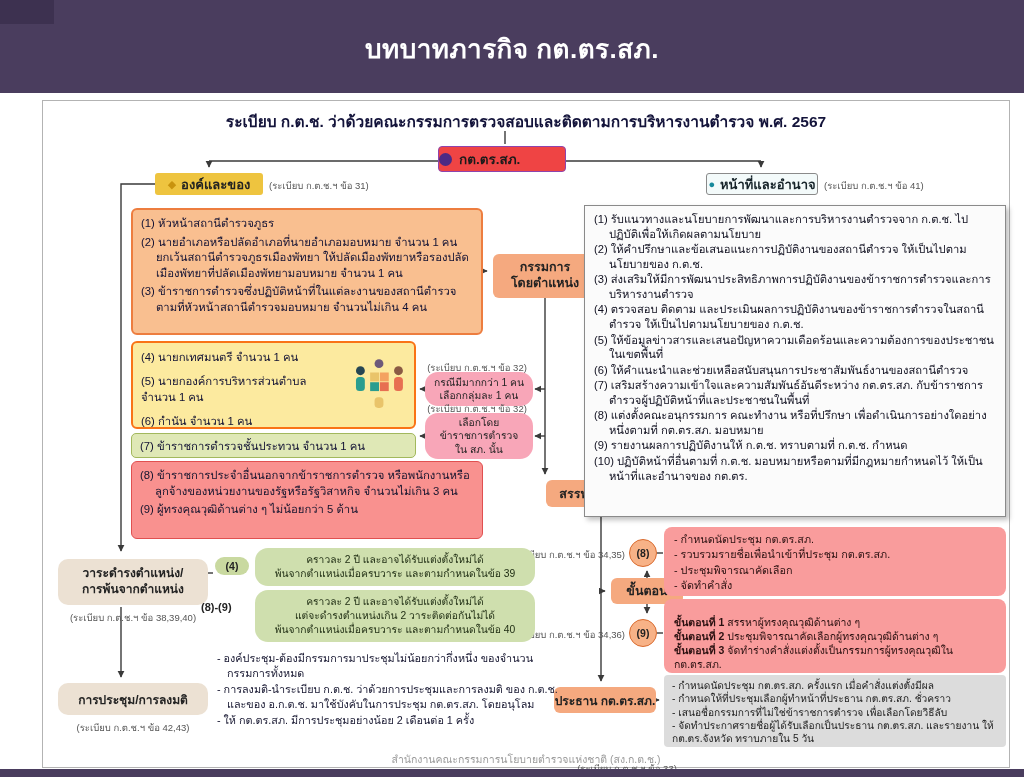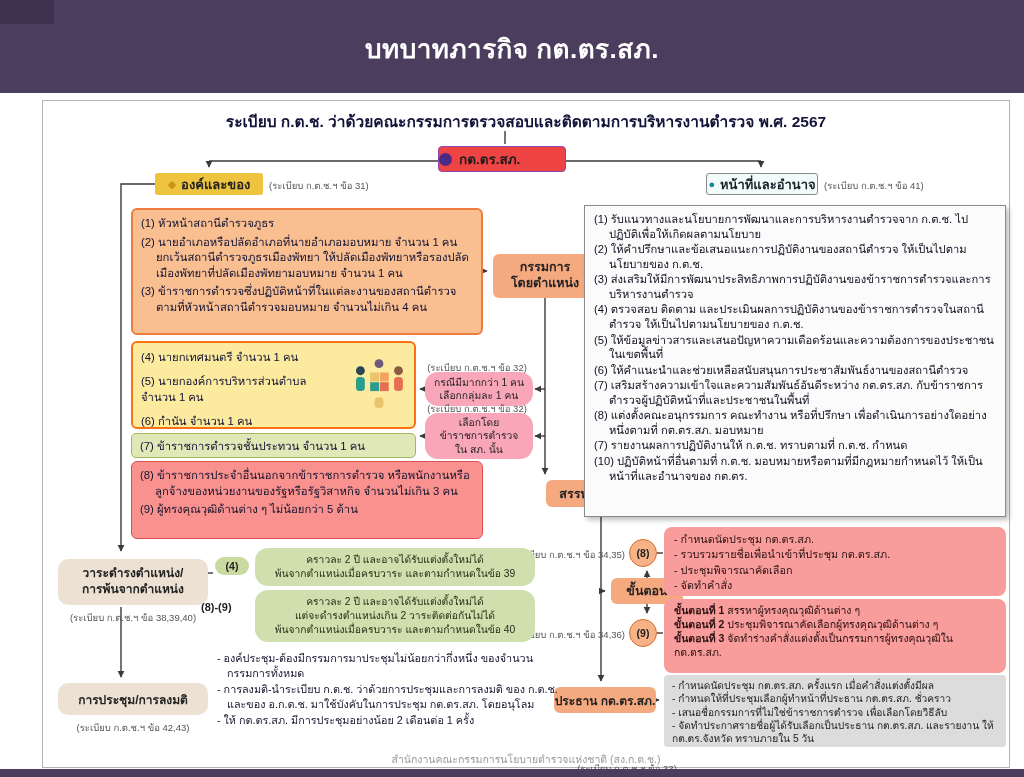--- a/index.html
+++ b/index.html
@@ -59,21 +59,21 @@
   .bubble1{left:382px;top:271px;width:108px;height:34px;}
   .bubble2{left:382px;top:312px;width:108px;height:46px;}
 
   .circle-num{width:28px;height:28px;border-radius:50%;background:#f7b287;border:1.5px solid #d96b2f;
               display:flex;align-items:center;justify-content:center;font-size:10.5px;font-weight:bold;color:#222;}
   .c8{left:586px;top:438px;} .c9{left:586px;top:518px;}
 
   .panel-pinkA{left:621px;top:426px;width:342px;height:69px;background:#f99c9c;border-radius:8px;
                padding:5px 10px;font-size:10.8px;line-height:1.42;color:#2a1010;}
   .panel-pinkB{left:621px;top:498px;width:342px;height:74px;background:#f99c9c;border-radius:8px;
-               padding:5px 10px;font-size:10.5px;line-height:1.32;color:#2a1010;}
+               padding:17px 10px;font-size:10.5px;line-height:1.32;color:#2a1010;}
   .panel-grey{left:621px;top:574px;width:342px;height:72px;background:#dcdcdc;border-radius:4px;
               padding:4px 8px;font-size:10.2px;line-height:1.3;color:#1c1c1c;}
   .step-prefix{font-weight:bold;}
 
   .beige{background:#ece1d3;border-radius:10px;display:flex;flex-direction:column;align-items:center;
          justify-content:center;font-weight:bold;color:#222;text-align:center;}
   .box-term{left:15px;top:458px;width:150px;height:46px;font-size:12px;line-height:1.3;}
   .box-meeting{left:15px;top:582px;width:150px;height:32px;font-size:12px;}
 
   .pill-green{background:#c9d9a0;border-radius:9px;display:flex;align-items:center;justify-content:center;
@@ -214,21 +214,21 @@
 
     <div class="abs box-functions">
       <div class="hang">(1) รับแนวทางและนโยบายการพัฒนาและการบริหารงานตำรวจจาก ก.ต.ช. ไปปฏิบัติเพื่อให้เกิดผลตามนโยบาย</div>
       <div class="hang">(2) ให้คำปรึกษาและข้อเสนอแนะการปฏิบัติงานของสถานีตำรวจ ให้เป็นไปตามนโยบายของ ก.ต.ช.</div>
       <div class="hang">(3) ส่งเสริมให้มีการพัฒนาประสิทธิภาพการปฏิบัติงานของข้าราชการตำรวจและการบริหารงานตำรวจ</div>
       <div class="hang">(4) ตรวจสอบ ติดตาม และประเมินผลการปฏิบัติงานของข้าราชการตำรวจในสถานีตำรวจ ให้เป็นไปตามนโยบายของ ก.ต.ช.</div>
       <div class="hang">(5) ให้ข้อมูลข่าวสารและเสนอปัญหาความเดือดร้อนและความต้องการของประชาชนในเขตพื้นที่</div>
       <div class="hang">(6) ให้คำแนะนำและช่วยเหลือสนับสนุนการประชาสัมพันธ์งานของสถานีตำรวจ</div>
       <div class="hang">(7) เสริมสร้างความเข้าใจและความสัมพันธ์อันดีระหว่าง กต.ตร.สภ. กับข้าราชการตำรวจผู้ปฏิบัติหน้าที่และประชาชนในพื้นที่</div>
       <div class="hang">(8) แต่งตั้งคณะอนุกรรมการ คณะทำงาน หรือที่ปรึกษา เพื่อดำเนินการอย่างใดอย่างหนึ่งตามที่ กต.ตร.สภ. มอบหมาย</div>
-      <div class="hang">(7) รายงานผลการปฏิบัติงานให้ ก.ต.ช. ทราบตามที่ ก.ต.ช. กำหนด</div>
+      <div class="hang">(9) รายงานผลการปฏิบัติงานให้ ก.ต.ช. ทราบตามที่ ก.ต.ช. กำหนด</div>
       <div class="hang">(10) ปฏิบัติหน้าที่อื่นตามที่ ก.ต.ช. มอบหมายหรือตามที่มีกฎหมายกำหนดไว้ ให้เป็นหน้าที่และอำนาจของ กต.ตร.</div>
     </div>
 
     <div class="abs ref refr" style="left:462px;top:446px;width:120px;">(ระเบียบ ก.ต.ช.ฯ ข้อ 34,35)</div>
     <div class="abs circle-num c8">(8)</div>
     <div class="abs panel-pinkA">
       <div>- กำหนดนัดประชุม กต.ตร.สภ.</div>
       <div>- รวบรวมรายชื่อเพื่อนำเข้าที่ประชุม กต.ตร.สภ.</div>
       <div>- ประชุมพิจารณาคัดเลือก</div>
       <div>- จัดทำคำสั่ง</div>

